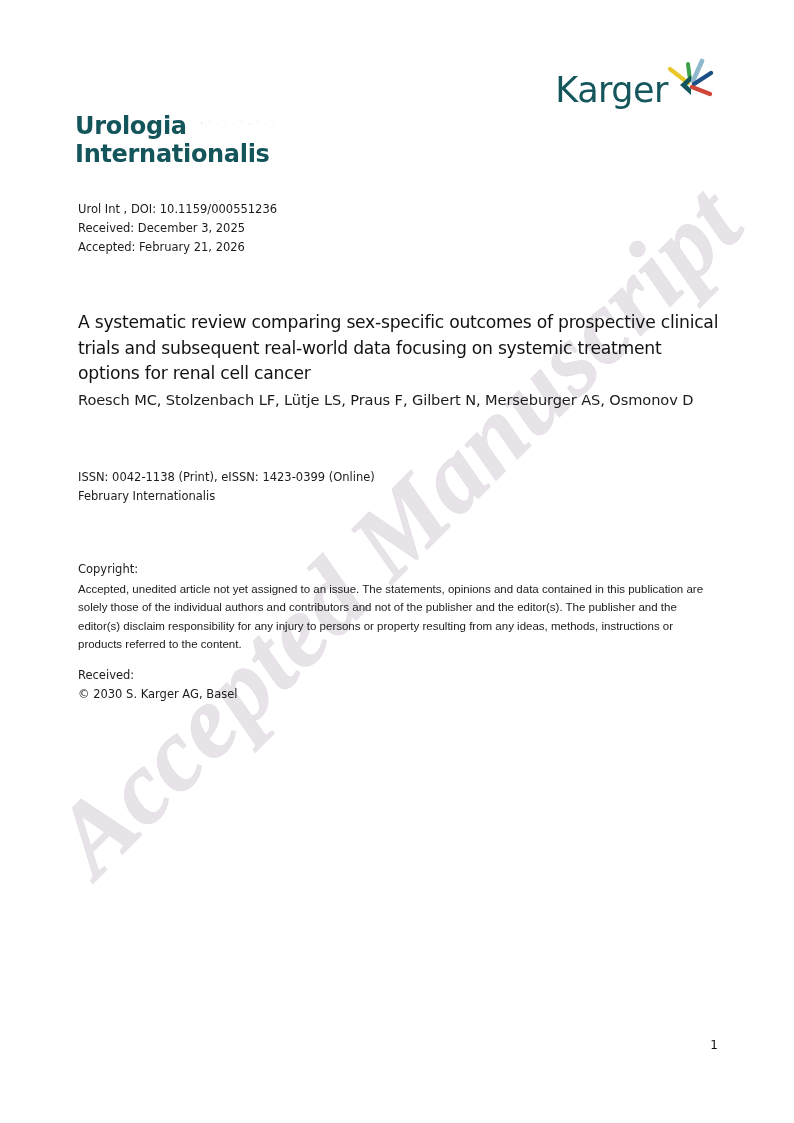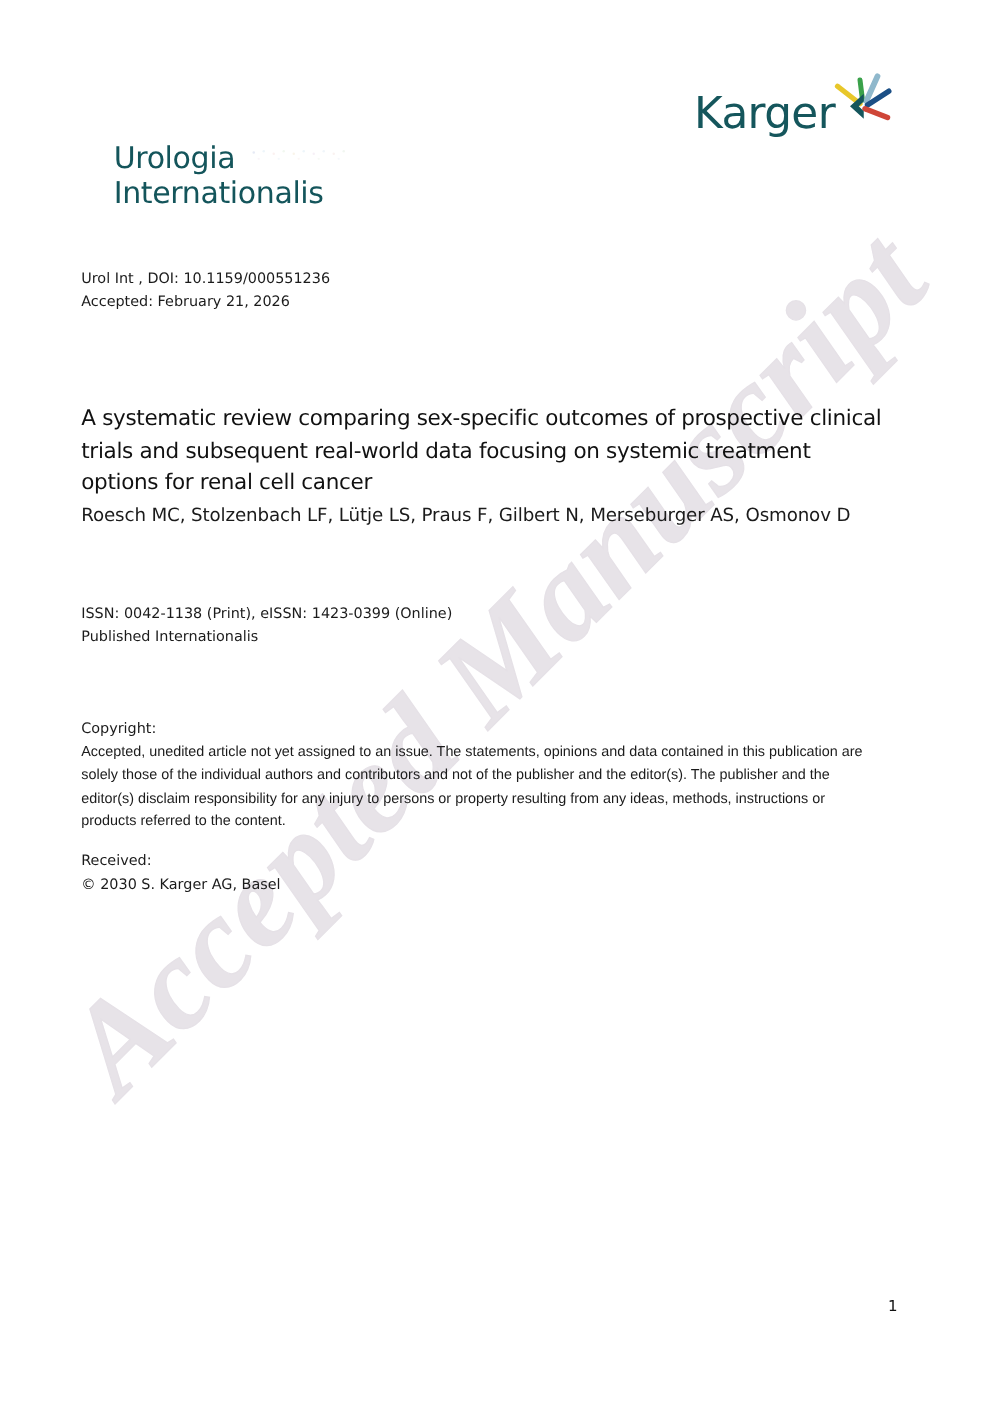--- a/index.html
+++ b/index.html
@@ -61,26 +61,25 @@
   }
 
   .journal-logo {
     position: absolute;
     left: 75px;
     top: 112px;
     line-height: 1.18;
   }
   .journal-logo-line {
     font-family: "DejaVu Sans", sans-serif;
-    font-weight: 400;
+    font-weight: 700;
     font-size: 24px;
     letter-spacing: -0.3px;
     color: #14555b;
     display: block;
-    margin-left: 16px;
   }
   .journal-logo-row {
     display: flex;
     align-items: center;
   }
   .dot-pattern {
     margin-left: 12px;
     margin-bottom: 2px;
     opacity: 0.55;
   }
@@ -109,22 +108,21 @@
   .content {
     position: absolute;
     left: 0;
     top: 0;
     width: 794px;
     z-index: 10;
   }
 
   .block {
     position: absolute;
-    left: 65px;
-    margin-top: 13px;
+    left: 78px;
   }
 
   .meta-block { top: 200px; width: 620px; }
   .meta-line {
     font-family: "DejaVu Sans", sans-serif;
     font-size: 11.5px;
     color: #1b1b1b;
     line-height: 19px;
     white-space: nowrap;
   }
@@ -250,31 +248,32 @@
           <path d="M25 17 L14 27 L25 37 L25 31 L21 27 L25 23 Z" fill="#15565c"></path>
         </svg>
       </span>
     </div>
   </div>
 
   <div class="content">
 
     <div class="block meta-block">
       <div class="meta-line">Urol Int , DOI: 10.1159/000551236</div>
+      <div class="meta-line">Received: December 3, 2025</div>
       <div class="meta-line">Accepted: February 21, 2026</div>
     </div>
 
     <div class="block title-block">
       <h1 class="article-title">A systematic review comparing sex-specific outcomes of prospective clinical trials and subsequent real-world data focusing on systemic treatment options for renal cell cancer</h1>
       <p class="authors">Roesch MC,  Stolzenbach LF,  Lütje LS,  Praus F,  Gilbert N,  Merseburger AS, Osmonov D</p>
     </div>
 
     <div class="block issn-block">
       <div class="issn-line">ISSN: 0042-1138 (Print), eISSN: 1423-0399 (Online)</div>
-      <div class="issn-line">Published Internationalis</div>
+      <div class="issn-line">February Internationalis</div>
     </div>
 
     <div class="block disclaimer-block">
       <div class="disclaimer-heading">Copyright:</div>
       <div class="disclaimer-body">Accepted, unedited article not yet assigned to an issue. The statements, opinions and data contained in this publication are solely those of the individual authors and contributors and not of the publisher and the editor(s). The publisher and the editor(s) disclaim responsibility for any injury to persons or property resulting from any ideas, methods, instructions or products referred to the content.</div>
     </div>
 
     <div class="block copyright-block">
       <div class="copyright-line">Received:</div>
       <div class="copyright-line">© 2030 S. Karger AG, Basel</div>

